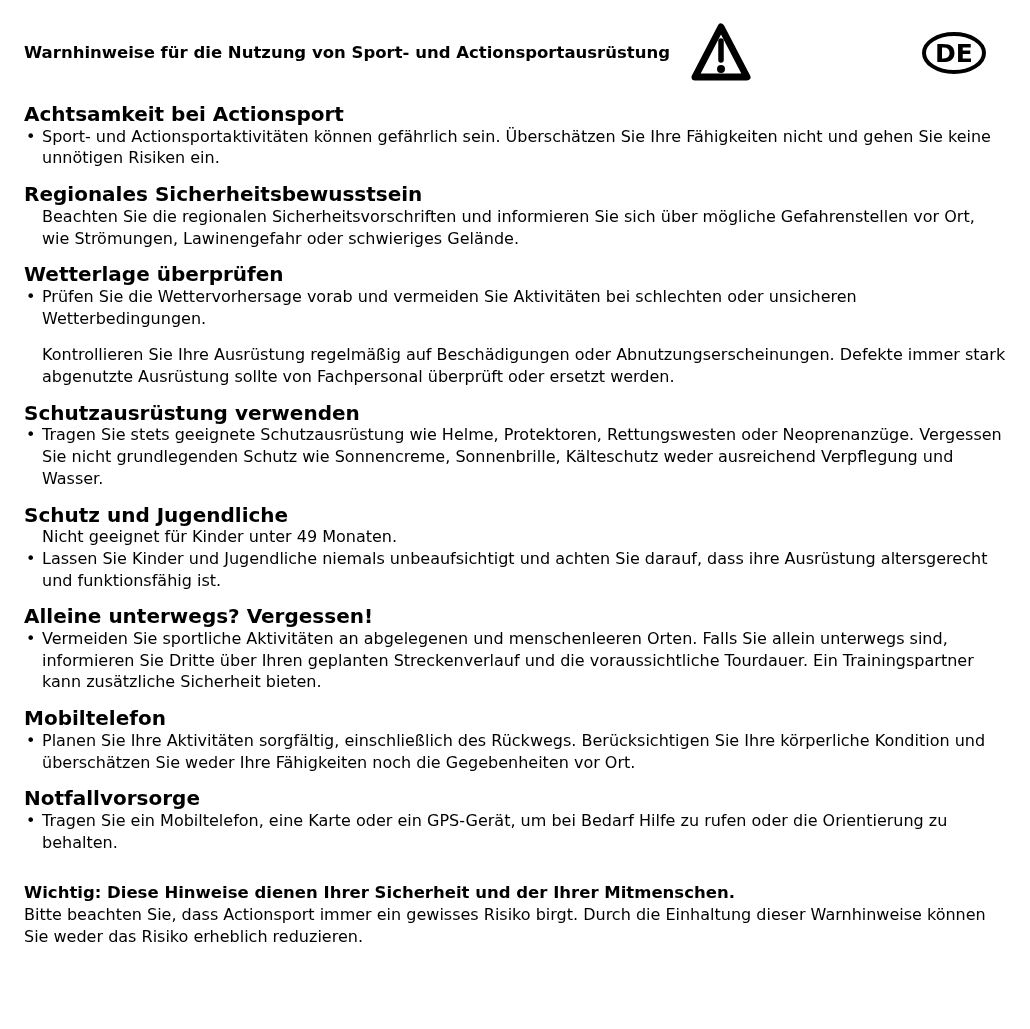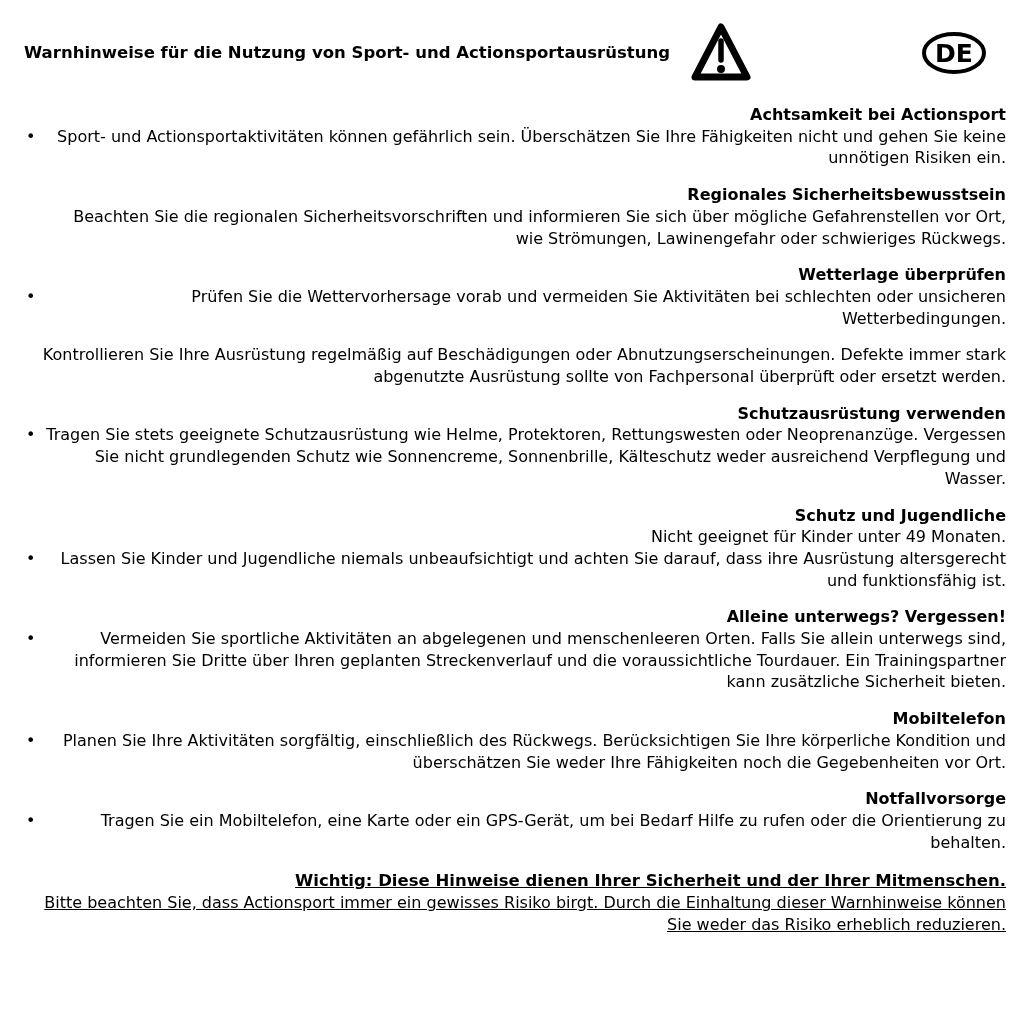--- a/index.html
+++ b/index.html
@@ -6,21 +6,21 @@
   body {
     width: 1030px;
     height: 1029px;
     background: #ffffff;
     color: #000000;
     font-family: "DejaVu Sans", sans-serif;
     font-size: 16px;
     line-height: 21.7px;
     overflow: hidden;
   }
-  .page { padding: 0 24px; text-align: right; }
+  .page { padding: 0 24px; }
 
   
   .header { position: relative; height: 104px; }
   .title {
     position: absolute;
     left: 0;
     top: 42px;
     font-size: 16.5px;
     font-weight: bold;
     white-space: nowrap;
@@ -28,26 +28,26 @@
   .warn-icon { position: absolute; left: 666px; top: 20px; }
   .lang-badge { position: absolute; left: 896px; top: 31px; }
   .lang-badge text {
     font-family: "DejaVu Sans", sans-serif;
     font-weight: bold;
     font-size: 25px;
   }
 
   
   .sec { margin-bottom: 15px; }
-  .sec-heading { font-weight: bold; font-size: 16px; }
+  .sec-heading { font-weight: bold; font-size: 20px; }
   .item { position: relative; padding-left: 18px; max-width: 964px; }
   .item .marker { position: absolute; left: 2px; top: 0; }
 
   
-  .footer { margin-top: 17px; max-width: 982px; text-decoration: underline; }
+  .footer { margin-top: 29px; max-width: 982px; }
   .footer-heading { font-weight: bold; font-size: 16.5px; }
 </style>
 </head>
 <body>
 
 <div class="page">
 
   <div class="header">
     <div class="title">Warnhinweise für die Nutzung von Sport- und Actionsportausrüstung</div>
 
@@ -67,21 +67,21 @@
     <div class="sec-heading">Achtsamkeit bei Actionsport</div>
     <div class="item">
       <span class="marker">•</span>
       <span>Sport- und Actionsportaktivitäten können gefährlich sein. Überschätzen Sie Ihre Fähigkeiten nicht und gehen Sie keine unnötigen Risiken ein.</span>
     </div>
   </section>
 
   <section class="sec">
     <div class="sec-heading">Regionales Sicherheitsbewusstsein</div>
     <div class="item">
-      <span>Beachten Sie die regionalen Sicherheitsvorschriften und informieren Sie sich über mögliche Gefahrenstellen vor Ort, wie Strömungen, Lawinengefahr oder schwieriges Rückwegs.</span>
+      <span>Beachten Sie die regionalen Sicherheitsvorschriften und informieren Sie sich über mögliche Gefahrenstellen vor Ort, wie Strömungen, Lawinengefahr oder schwieriges Gelände.</span>
     </div>
   </section>
 
   <section class="sec">
     <div class="sec-heading">Wetterlage überprüfen</div>
     <div class="item">
       <span class="marker">•</span>
       <span>Prüfen Sie die Wettervorhersage vorab und vermeiden Sie Aktivitäten bei schlechten oder unsicheren Wetterbedingungen.</span>
     </div>
   </section>

